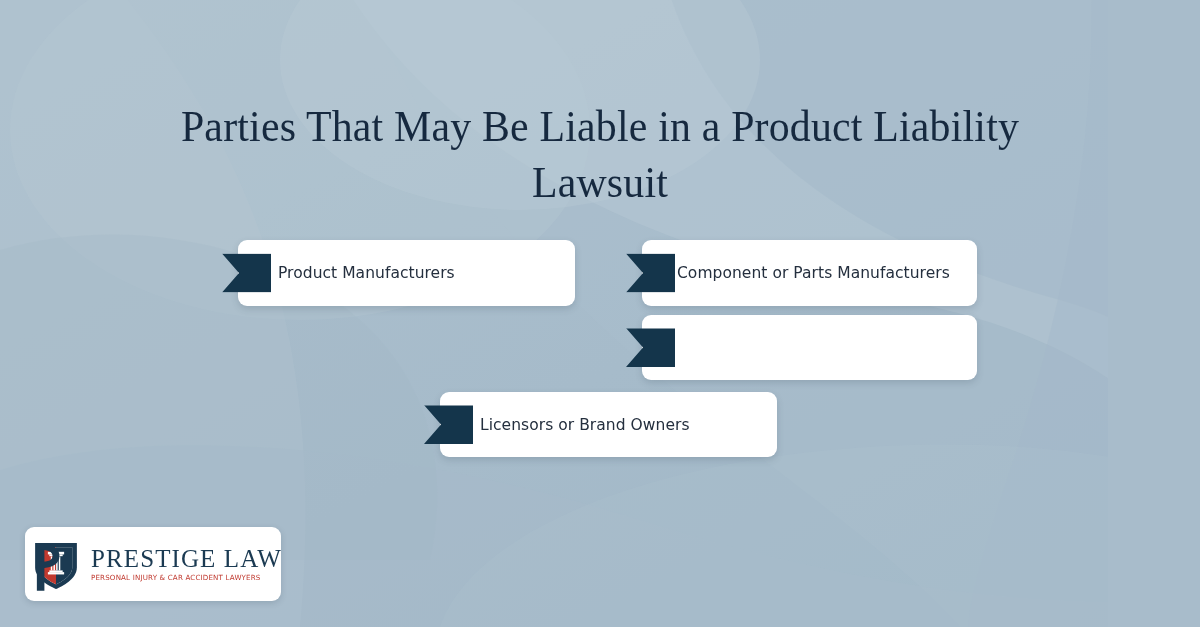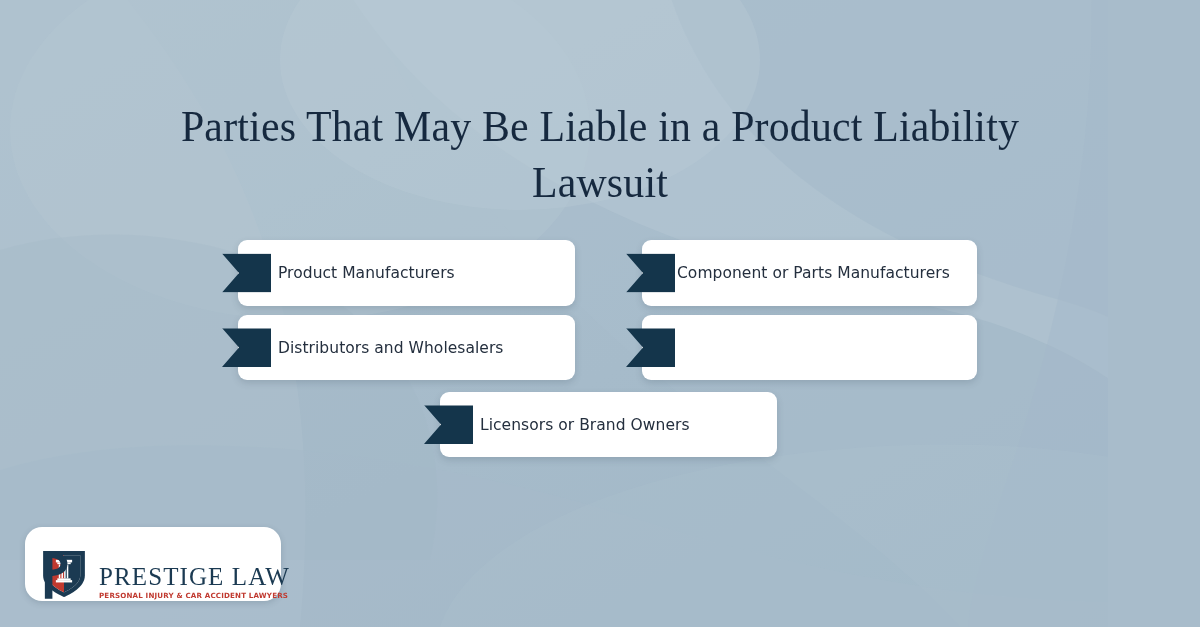--- a/index.html
+++ b/index.html
@@ -95,25 +95,25 @@
   #card-1 .ribbon, #card-1 .card-label { top: 50%; }
 
   
   .logo-plate {
     position: absolute;
     left: 25px;
     top: 527px;
     width: 256px;
     height: 74px;
     background: #ffffff;
-    border-radius: 17px;
+    border-radius: 9px;
     box-shadow: 0 2px 6px rgba(40, 60, 80, 0.18);
     display: flex;
-    align-items: flex-end;
-    padding-left: 10px;
+    align-items: center;
+    padding-left: 2px;
   }
   .logo-shield { width: 58px; height: 58px; flex: 0 0 58px; }
   .logo-shield svg { display: block; width: 58px; height: 58px; }
 
   .logo-text {
     margin-left: 6px;
     display: flex;
     flex-direction: column;
     justify-content: center;
   }
@@ -124,21 +124,21 @@
     font-weight: 400;
     letter-spacing: 1.1px;
     color: #1b3a52;
     white-space: nowrap;
   }
   .logo-tagline {
     margin-top: 1px;
     font-family: "DejaVu Sans", "Liberation Sans", sans-serif;
     font-size: 7.1px;
     line-height: 10px;
-    font-weight: bold;
+    font-weight: normal;
     letter-spacing: 0.17px;
     color: #c0392f;
     white-space: nowrap;
   }
 </style>
 </head>
 <body>
 
 <div class="canvas">
 
@@ -171,24 +171,20 @@
   <div class="card" id="card-1">
     <span class="ribbon"></span>
     <span class="card-label two-line">Component or Parts Manufacturers</span>
   </div>
 
   <div class="card" id="card-0">
     <span class="ribbon"></span>
     <span class="card-label">Product Manufacturers</span>
   </div>
 
-  <div class="card" id="card-2">
-    <span class="ribbon"></span>
-    <span class="card-label">Distributors and Wholesalers</span>
-  </div>
 
   <div class="card" id="card-3">
     <span class="ribbon"></span>
   </div>
 
   <div class="card" id="card-4">
     <span class="ribbon"></span>
     <span class="card-label">Licensors or Brand Owners</span>
   </div>
 

